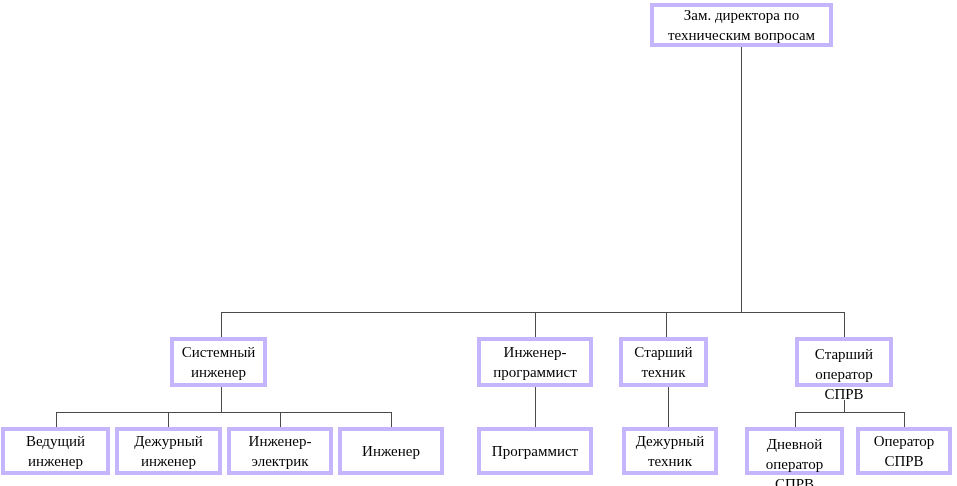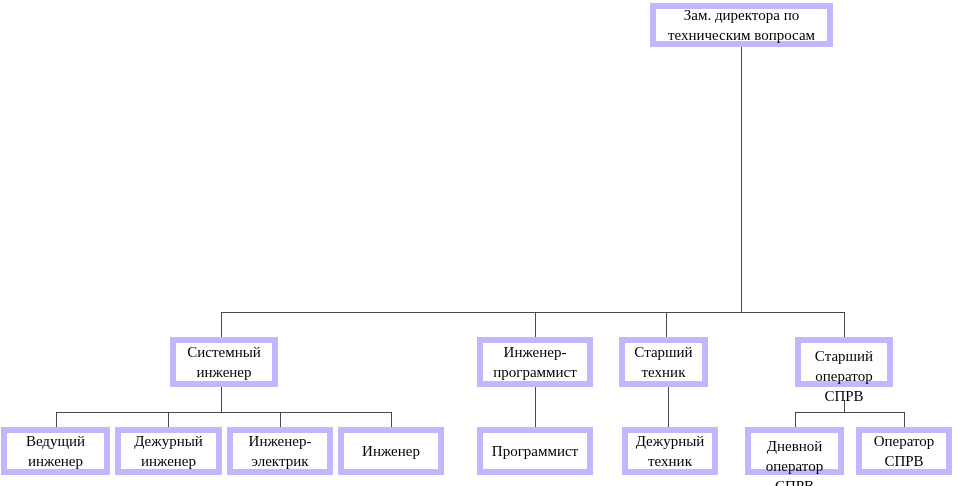--- a/index.html
+++ b/index.html
@@ -13,21 +13,21 @@
     height: 486px;
     background: #ffffff;
     font-family: "Liberation Serif", "DejaVu Serif", serif;
     font-size: 15px;
     color: #000000;
     overflow: hidden;
   }
   .node {
     position: absolute;
     box-sizing: border-box;
-    border: 6px solid #c4b5fd;
+    border: 4px solid #c4b5fd;
     background: #ffffff;
     display: flex;
     align-items: center;
     justify-content: center;
     text-align: center;
     white-space: pre-line;
     line-height: 20px;
     overflow: visible;
   }
   
@@ -71,21 +71,21 @@
 
     <div class="line v" style="left:844px; top:400px; height:12px;"></div>
     <div class="line h" style="left:795px; top:412px; width:110px;"></div>
     <div class="line v" style="left:795px; top:412px; height:15px;"></div>
     <div class="line v" style="left:904px; top:412px; height:15px;"></div>
   </div>
 
   <div class="node" style="left:650px; top:3px; width:183px; height:44px;">Зам. директора по
 техническим вопросам</div>
 
-  <div class="node" style="left:170px; top:337px; width:108px; height:50px;">Системный
+  <div class="node" style="left:170px; top:337px; width:97px; height:50px;">Системный
 инженер</div>
 
   <div class="node" style="left:477px; top:337px; width:116px; height:50px;">Инженер-
 программист</div>
 
   <div class="node" style="left:619px; top:337px; width:89px; height:50px;">Старший
 техник</div>
 
   <div class="node top-align" style="left:795px; top:337px; width:98px; height:50px;">Старший
 оператор

